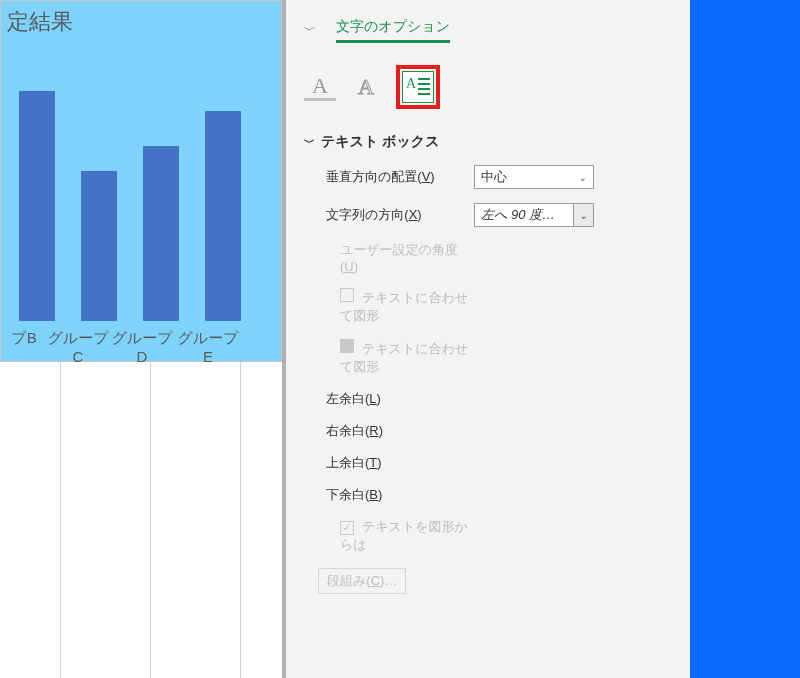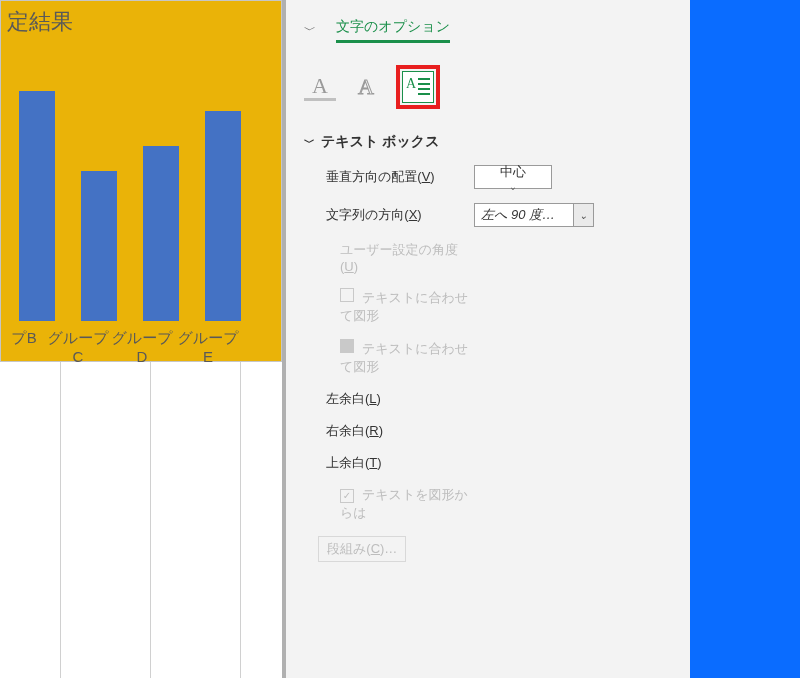--- a/index.html
+++ b/index.html
@@ -2,21 +2,21 @@
 <html><head>
 <meta charset="utf-8">
 <style>
   * { box-sizing: border-box; font-family: "Meiryo", "Yu Gothic", sans-serif; }
   body { margin: 0; width: 800px; height: 678px; background: #fff; overflow: hidden; position: relative; }
 
   .root { display: flex; width: 800px; height: 678px; }
 
   
   .chart-pane { width: 282px; height: 678px; position: relative; }
-  .chart-card { position: absolute; left: 0; top: 0; width: 282px; height: 362px; border: 1px solid #c6c6c6; background: #eab308; }
+  .chart-card { position: absolute; left: 0; top: 0; width: 282px; height: 362px; border: 1px solid #c6c6c6; background: #7dd3fc; }
   .chart-title { position: absolute; left: 6px; top: 6px; font-size: 22px; color: #595959; }
   .bars { position: absolute; left: 0; top: 60px; width: 282px; height: 260px; }
   .bar { position: absolute; bottom: 0; width: 36px; background: #4472c4; }
   .b1 { left: 18px;  height: 230px; }
   .b2 { left: 80px;  height: 150px; }
   .b3 { left: 142px; height: 175px; }
   .b4 { left: 204px; height: 210px; }
   .axis-labels { position: absolute; left: 0; top: 328px; width: 282px; font-size: 15px; color: #595959; display: flex; }
   .axis-labels span { display: inline-block; text-align: center; }
   .grid-area { position: absolute; left: 0; top: 362px; width: 282px; height: 316px; }
@@ -48,21 +48,21 @@
   .section-head .chev { font-size: 11px; }
 
   .row { display: flex; align-items: center; margin-top: 14px; font-size: 13px; color: #333; }
   .row .label { width: 170px; padding-left: 22px; }
   .row .label2 { width: 170px; padding-left: 36px; }
   .row .u { text-decoration: underline; }
   .row .dim { color: #bdbdbd; }
   .row .dim .u { color: #bdbdbd; }
 
   .select { border: 1px solid #9a9a9a; background: #fff; height: 24px; display: flex; align-items: center; padding: 0 6px; font-size: 13px; color: #333; }
-  .select.small { width: 78px; justify-content: center; flex-direction: column; }
+  .select.small { width: 120px; justify-content: space-between; }
   .select .chev { font-size: 10px; color: #666; }
   .selwrap { display: flex; font-style: italic; }
   .sel-a { border: 1px solid #9a9a9a; background: #fff; height: 24px; width: 100px; display: flex; align-items: center; padding: 0 6px; font-size: 13px; }
   .sel-b { border: 1px solid #9a9a9a; border-left: none; background: #eaeaea; width: 20px; height: 24px; display: flex; align-items: center; justify-content: center; font-size: 10px; color: #555; }
 
   .chk { width: 14px; height: 14px; border: 1px solid #c9c9c9; margin-right: 8px; display: inline-flex; align-items: center; justify-content: center; font-size: 10px; color: #bdbdbd; }
   .chk.filled { background: #c9c9c9; }
   .chk.checked::after { content: "✓"; }
 </style>
 </head>
@@ -174,20 +174,25 @@
       <div class="row">
         <span class="label">
           <span>右余白(</span><span class="u">R</span><span>)</span>
         </span>
       </div>
       <div class="row">
         <span class="label">
           <span>上余白(</span><span class="u">T</span><span>)</span>
         </span>
       </div>
+      <div class="row">
+        <span class="label">
+          <span>下余白(</span><span class="u">B</span><span>)</span>
+        </span>
+      </div>
 
       <div class="row">
         <span class="label2 dim">
           <span class="chk checked"></span><span>テキストを図形からは</span>
         </span>
       </div>
 
       <div class="row">
         <span class="label2" style="color:#bdbdbd; border:1px solid #d8d8d8; padding:3px 8px; width:auto; margin-left:14px;">
           <span>段組み(</span><span class="u">C</span><span>)…</span>

